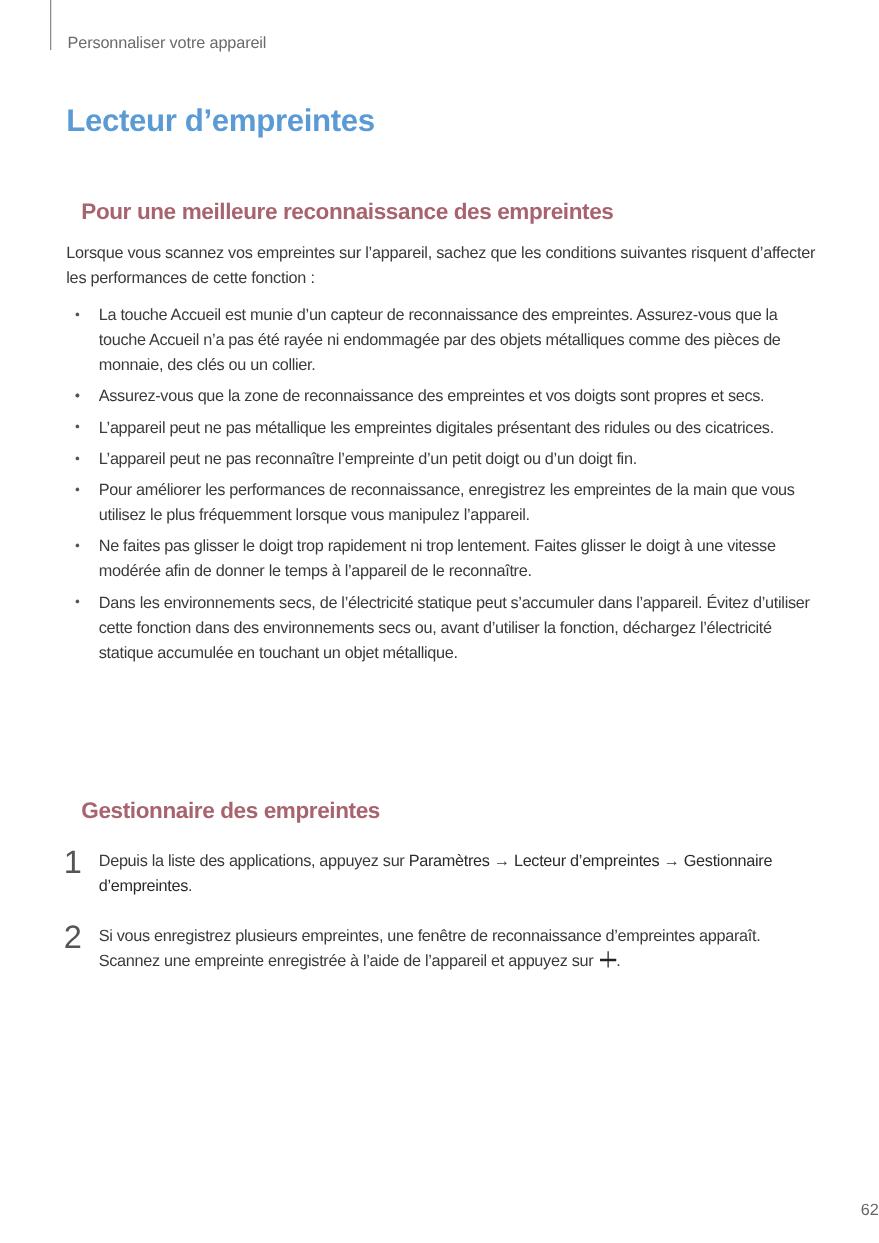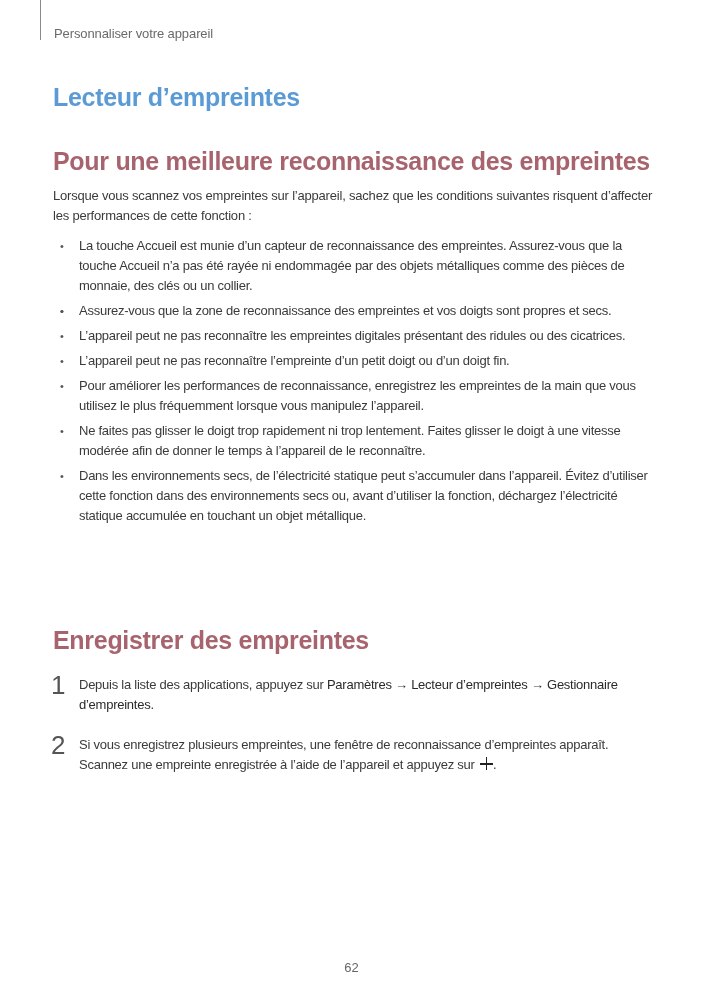--- a/index.html
+++ b/index.html
@@ -35,22 +35,22 @@
       position: absolute;
       left: 53px;
       top: 83px;
       margin: 0;
       font-size: 25px;
       font-weight: bold;
       color: #5b9bd5;
       letter-spacing: -0.3px;
     }
     .section-heading {
-      margin: 0;
-      font-size: 25px;
+      margin: 12px;
+      font-size: 18px;
       font-weight: bold;
       color: #a8646e;
       letter-spacing: -0.3px;
     }
     .section-1 {
       position: absolute;
       left: 53px;
       top: 147px;
       width: 600px;
     }
@@ -132,21 +132,21 @@
       left: 0; right: 0; top: 6px; height: 1.6px;
     }
     .plus-icon::after {
       top: 0; bottom: 0; left: 5.7px; width: 1.6px;
     }
     .page-number {
       position: absolute;
       left: 0;
       width: 703px;
       top: 960px;
-      text-align: center;
+      text-align: right;
       font-size: 13px;
       color: #666666;
     }
   </style>
 </head>
 <body>
 
 <div class="header-rule"></div>
 <div class="running-header">Personnaliser votre appareil</div>
 
@@ -162,21 +162,21 @@
     </li>
     <li class="bullet-item">
       <span class="bullet-dot">•</span>
     </li>
     <li class="bullet-item">
       <span class="bullet-dot">•</span>
       <span>Assurez-vous que la zone de reconnaissance des empreintes et vos doigts sont propres et secs.</span>
     </li>
     <li class="bullet-item">
       <span class="bullet-dot">•</span>
-      <span>L’appareil peut ne pas reconnaître les empreintes digitales présentant des ridules ou des cicatrices.</span>
+      <span>L’appareil peut ne pas métallique les empreintes digitales présentant des ridules ou des cicatrices.</span>
     </li>
     <li class="bullet-item">
       <span class="bullet-dot">•</span>
       <span>L’appareil peut ne pas reconnaître l’empreinte d’un petit doigt ou d’un doigt fin.</span>
     </li>
     <li class="bullet-item">
       <span class="bullet-dot">•</span>
       <span>Pour améliorer les performances de reconnaissance, enregistrez les empreintes de la main que vous utilisez le plus fréquemment lorsque vous manipulez l’appareil.</span>
     </li>
     <li class="bullet-item">
@@ -184,21 +184,21 @@
       <span>Ne faites pas glisser le doigt trop rapidement ni trop lentement. Faites glisser le doigt à une vitesse modérée afin de donner le temps à l’appareil de le reconnaître.</span>
     </li>
     <li class="bullet-item">
       <span class="bullet-dot">•</span>
       <span>Dans les environnements secs, de l’électricité statique peut s’accumuler dans l’appareil. Évitez d’utiliser cette fonction dans des environnements secs ou, avant d’utiliser la fonction, déchargez l’électricité statique accumulée en touchant un objet métallique.</span>
     </li>
   </ul>
 </section>
 
 <section class="section-2">
-  <h2 class="section-heading">Enregistrer des empreintes</h2>
+  <h2 class="section-heading">Gestionnaire des empreintes</h2>
   <ol class="steps">
     <li class="step">
       <span class="step-number">1</span>
       <span>Depuis la liste des applications, appuyez sur </span><span class="bold">Paramètres</span><span> → </span><span class="bold">Lecteur d’empreintes</span><span> → </span><span class="bold">Gestionnaire d’empreintes</span><span>.</span>
     </li>
     <li class="step">
       <span class="step-number">2</span>
       <span>Si vous enregistrez plusieurs empreintes, une fenêtre de reconnaissance d’empreintes apparaît. Scannez une empreinte enregistrée à l’aide de l’appareil et appuyez sur </span><span class="plus-icon"></span><span>.</span>
     </li>
   </ol>

